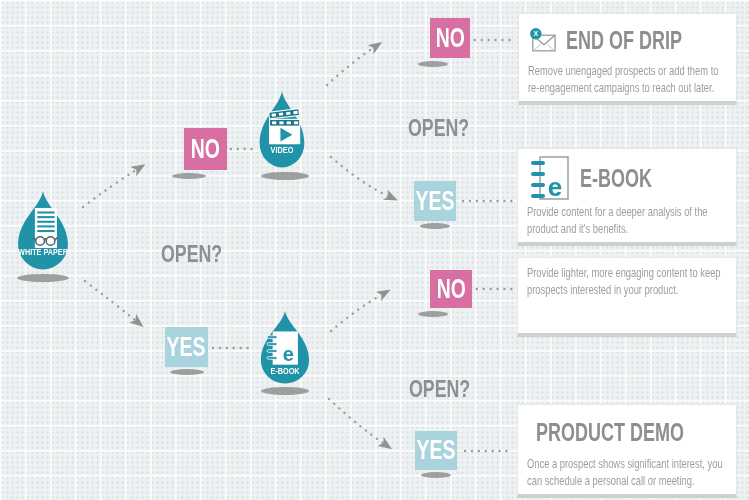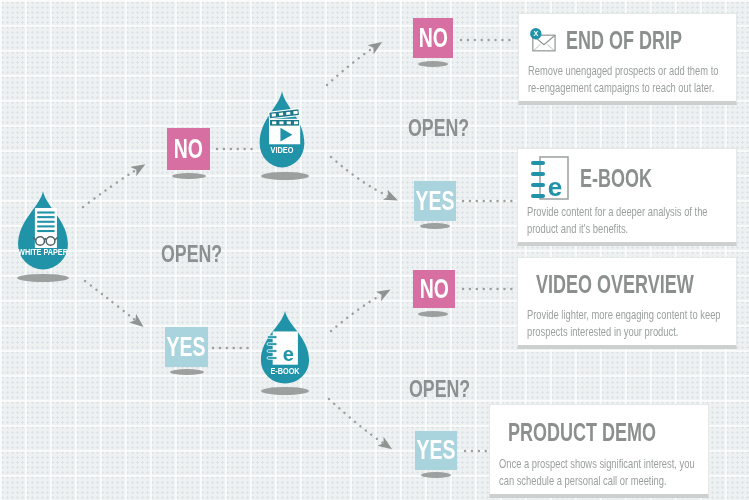--- a/index.html
+++ b/index.html
@@ -11,21 +11,21 @@
       linear-gradient(to bottom, rgba(255,255,255,.65) 2px, transparent 2px),
       radial-gradient(circle, #dde3e6 1px, transparent 1.3px);
     background-size: 25px 25px, 25px 25px, 5px 5px;
   }
   .abs { position:absolute; }
   svg text { font-family:"Liberation Sans", sans-serif; }
 
   
   .tag { position:absolute; display:flex; align-items:center; justify-content:center; color:#ffffff; }
   .tag span { font-weight:bold; font-size:27px; transform:scaleX(.72); letter-spacing:0; }
-  .tag.no  { background:#d86fa2; }
+  .tag.no  { background:#d86fa2;margin-left:17px; }
   .tag.yes { background:#a9d4de; }
 
   .open { position:absolute; color:#8c9090; font-weight:bold; font-size:24px; white-space:nowrap; }
   .open span { display:inline-block; transform:scaleX(.74); transform-origin:left center; }
 
   .shadow { position:absolute; background:#8e9291; border-radius:50%; opacity:.85; filter:blur(.5px); }
 
   
   .card {
     position:absolute; background:#ffffff; border:1px solid #e4e8e7;
@@ -185,47 +185,24 @@
             <rect x="4" y="40" width="14" height="4" rx="2"></rect>
         </g>
         <text x="28" y="42" text-anchor="middle" font-size="26" font-weight="bold" fill="#2193a9">e</text>
       </svg>
       <div class="card-title">E-BOOK</div>
     </div>
     <div class="card-body">Provide content for a deeper analysis of the product and it's benefits.</div>
   </div>
 
   <div class="card" style="left:517px;top:257px;width:220px;min-height:80px">
-    <div class="card-head">
-      <svg width="46" height="42" viewBox="0 0 46 42">
-        <g transform="rotate(-8 3 12)">
-          <rect x="2" y="3" width="41" height="10" fill="#1b7789" stroke="#ffffff" stroke-width="1"></rect>
-          <g fill="#ffffff">
-              <rect x="5" y="5.5" width="6" height="5"></rect>
-              <rect x="15" y="5.5" width="6" height="5"></rect>
-            <rect x="25" y="5.5" width="6" height="5"></rect>
-              <rect x="35" y="5.5" width="6" height="5"></rect>
-            </g>
-        </g>
-        <rect x="2" y="14" width="41" height="9" fill="#1b7789" stroke="#ffffff" stroke-width="1"></rect>
-        <g fill="#ffffff">
-            <rect x="5" y="16" width="6" height="5"></rect>
-            <rect x="15" y="16" width="6" height="5"></rect>
-          <rect x="25" y="16" width="6" height="5"></rect>
-            <rect x="35" y="16" width="6" height="5"></rect>
-          </g>
-        <rect x="2" y="23" width="41" height="16" fill="#ffffff" stroke="#8e9594" stroke-width="1.5"></rect>
-        <path d="M16 25 L32 31 L16 37 Z" fill="#2193a9"></path>
-      </svg>
-      <div class="card-title">VIDEO OVERVIEW</div>
-    </div>
     <div class="card-body">Provide lighter, more engaging content to keep prospects interested in your product.</div>
   </div>
 
-  <div class="card" style="left:489px;top:404px;width:220px;min-height:83px">
+  <div class="card" style="left:517px;top:404px;width:220px;min-height:83px">
     <div class="card-head">
       <svg width="44" height="44" viewBox="0 0 44 44">
         <rect x="1" y="1" width="42" height="42" fill="#ffffff" stroke="#ccd1d0" stroke-width="1.5"></rect>
         <g fill="#2193a9">
           <rect x="14" y="9" width="4" height="26" transform="rotate(0 16 22)"></rect>
           <rect x="14" y="9" width="4" height="26" transform="rotate(45 16 22)"></rect>
           <rect x="14" y="9" width="4" height="26" transform="rotate(90 16 22)"></rect>
           <rect x="14" y="9" width="4" height="26" transform="rotate(135 16 22)"></rect>
           <circle cx="16" cy="22" r="8.5"></circle>
         </g>

